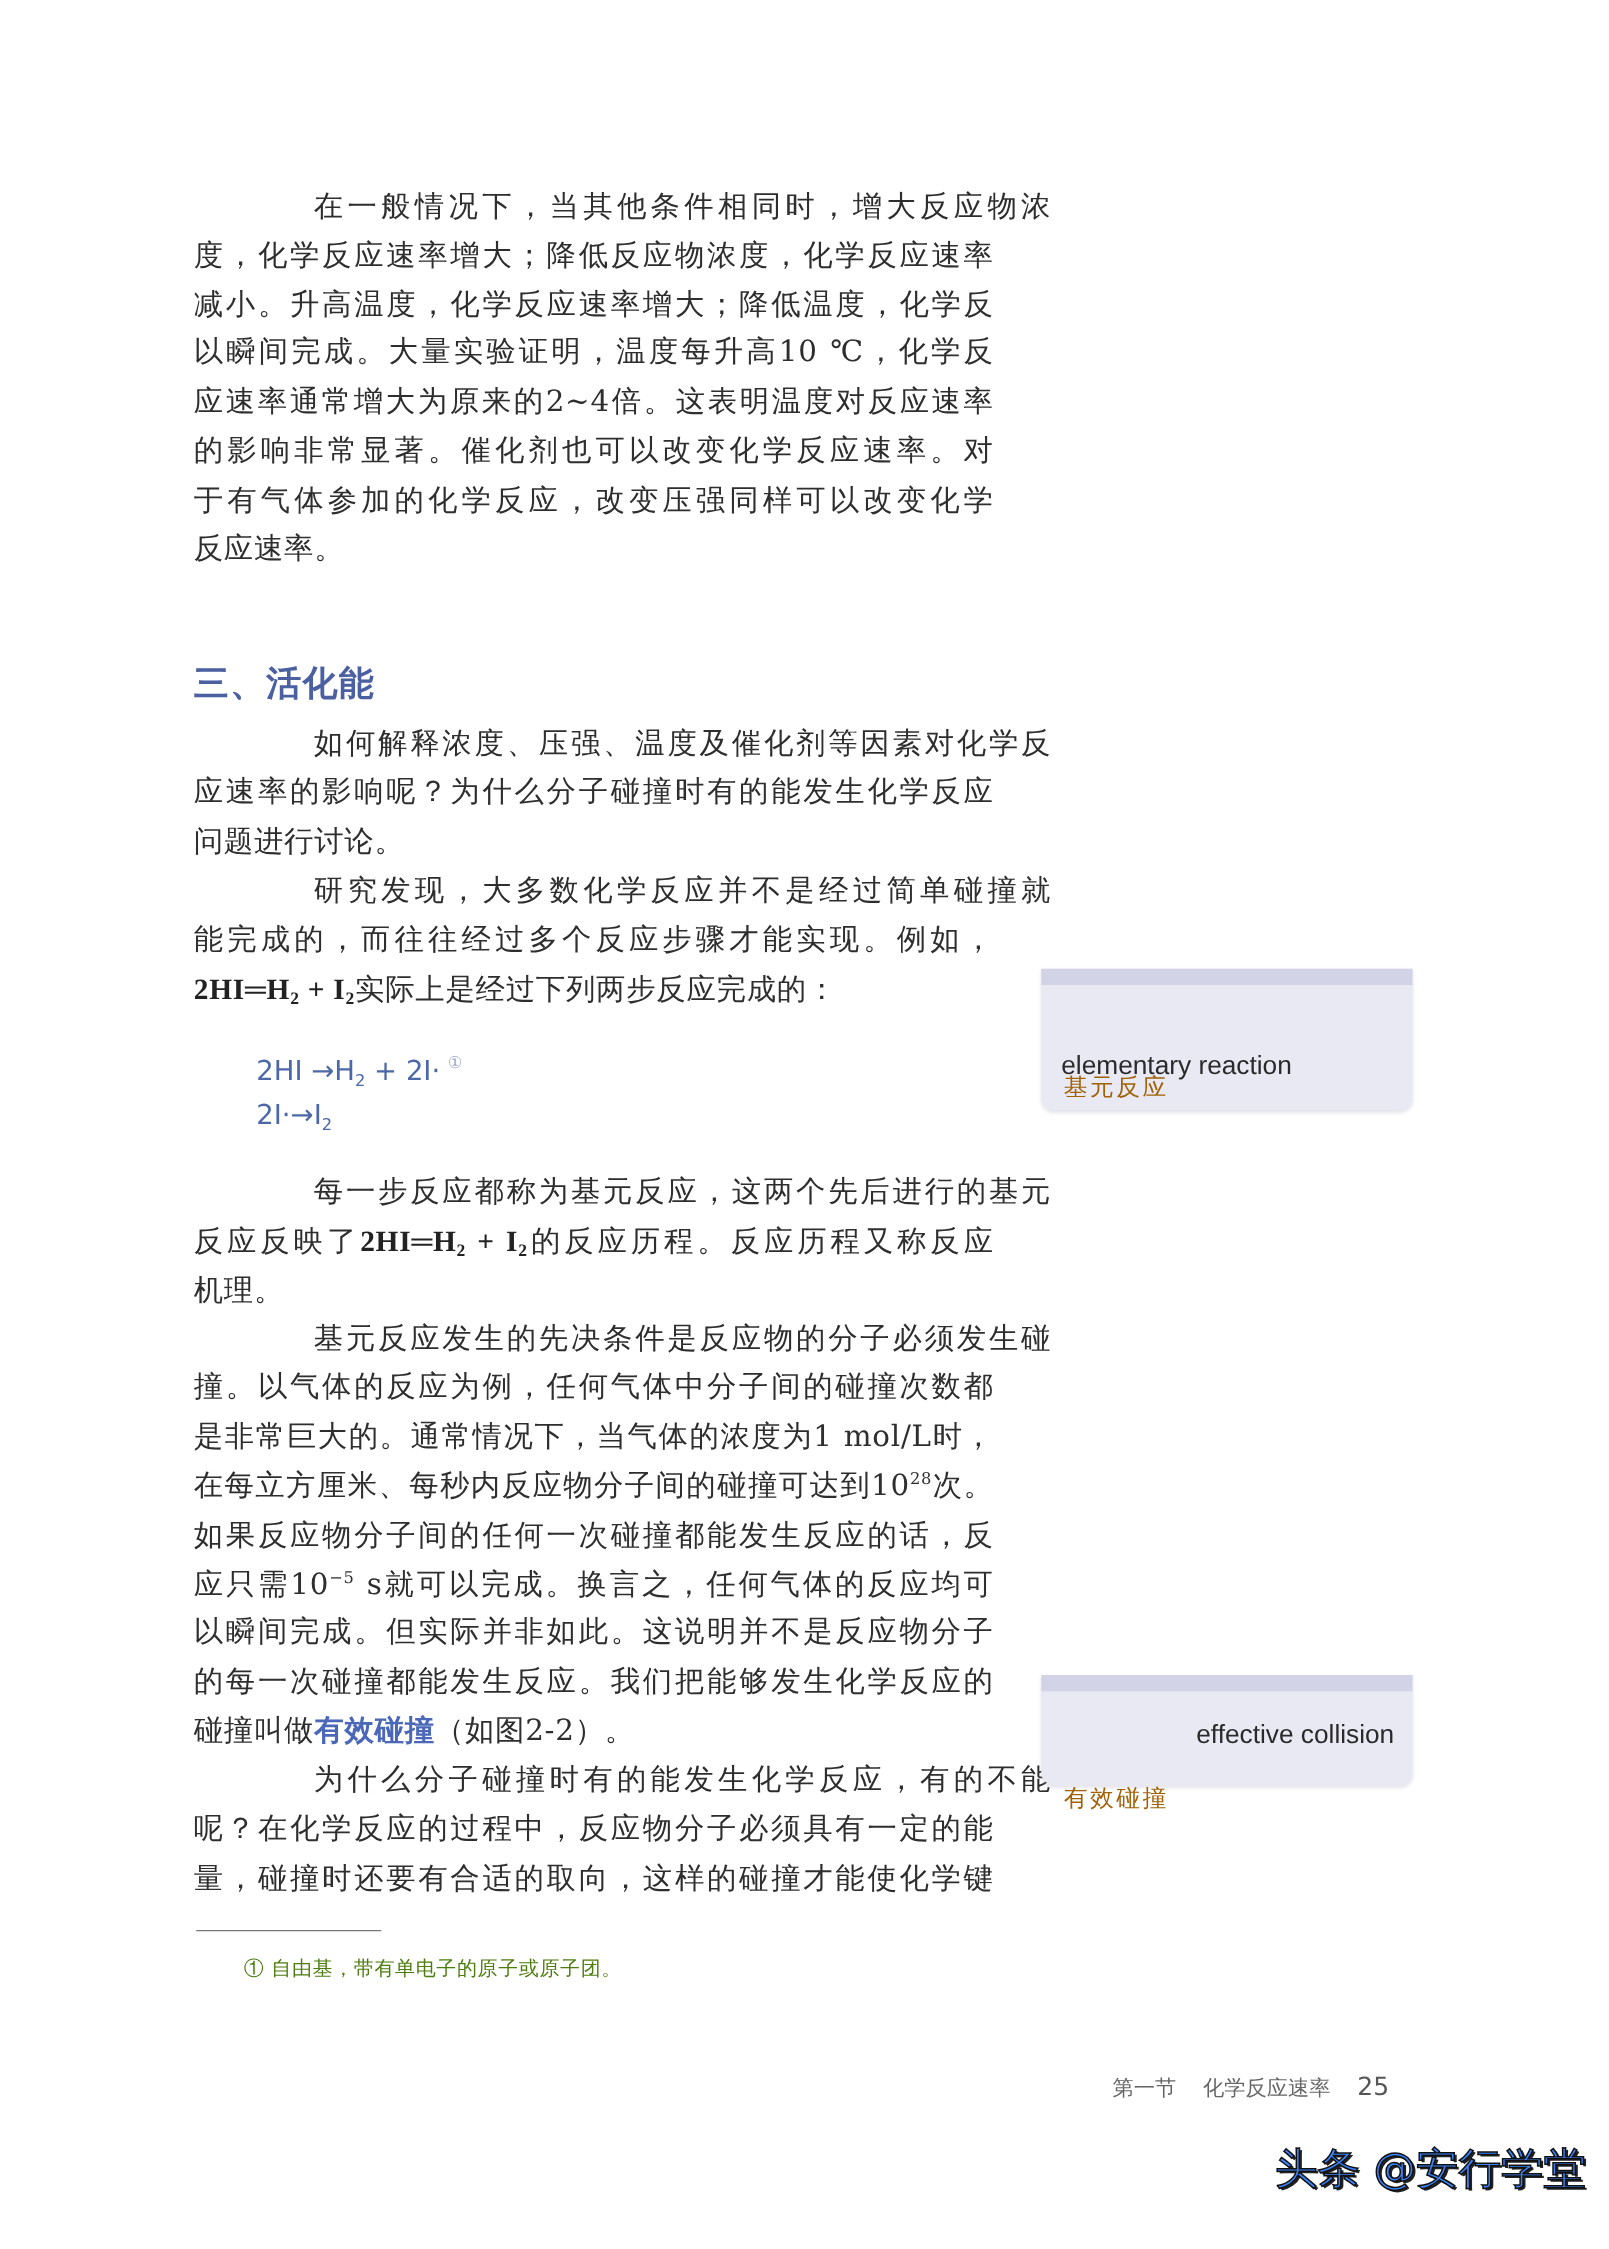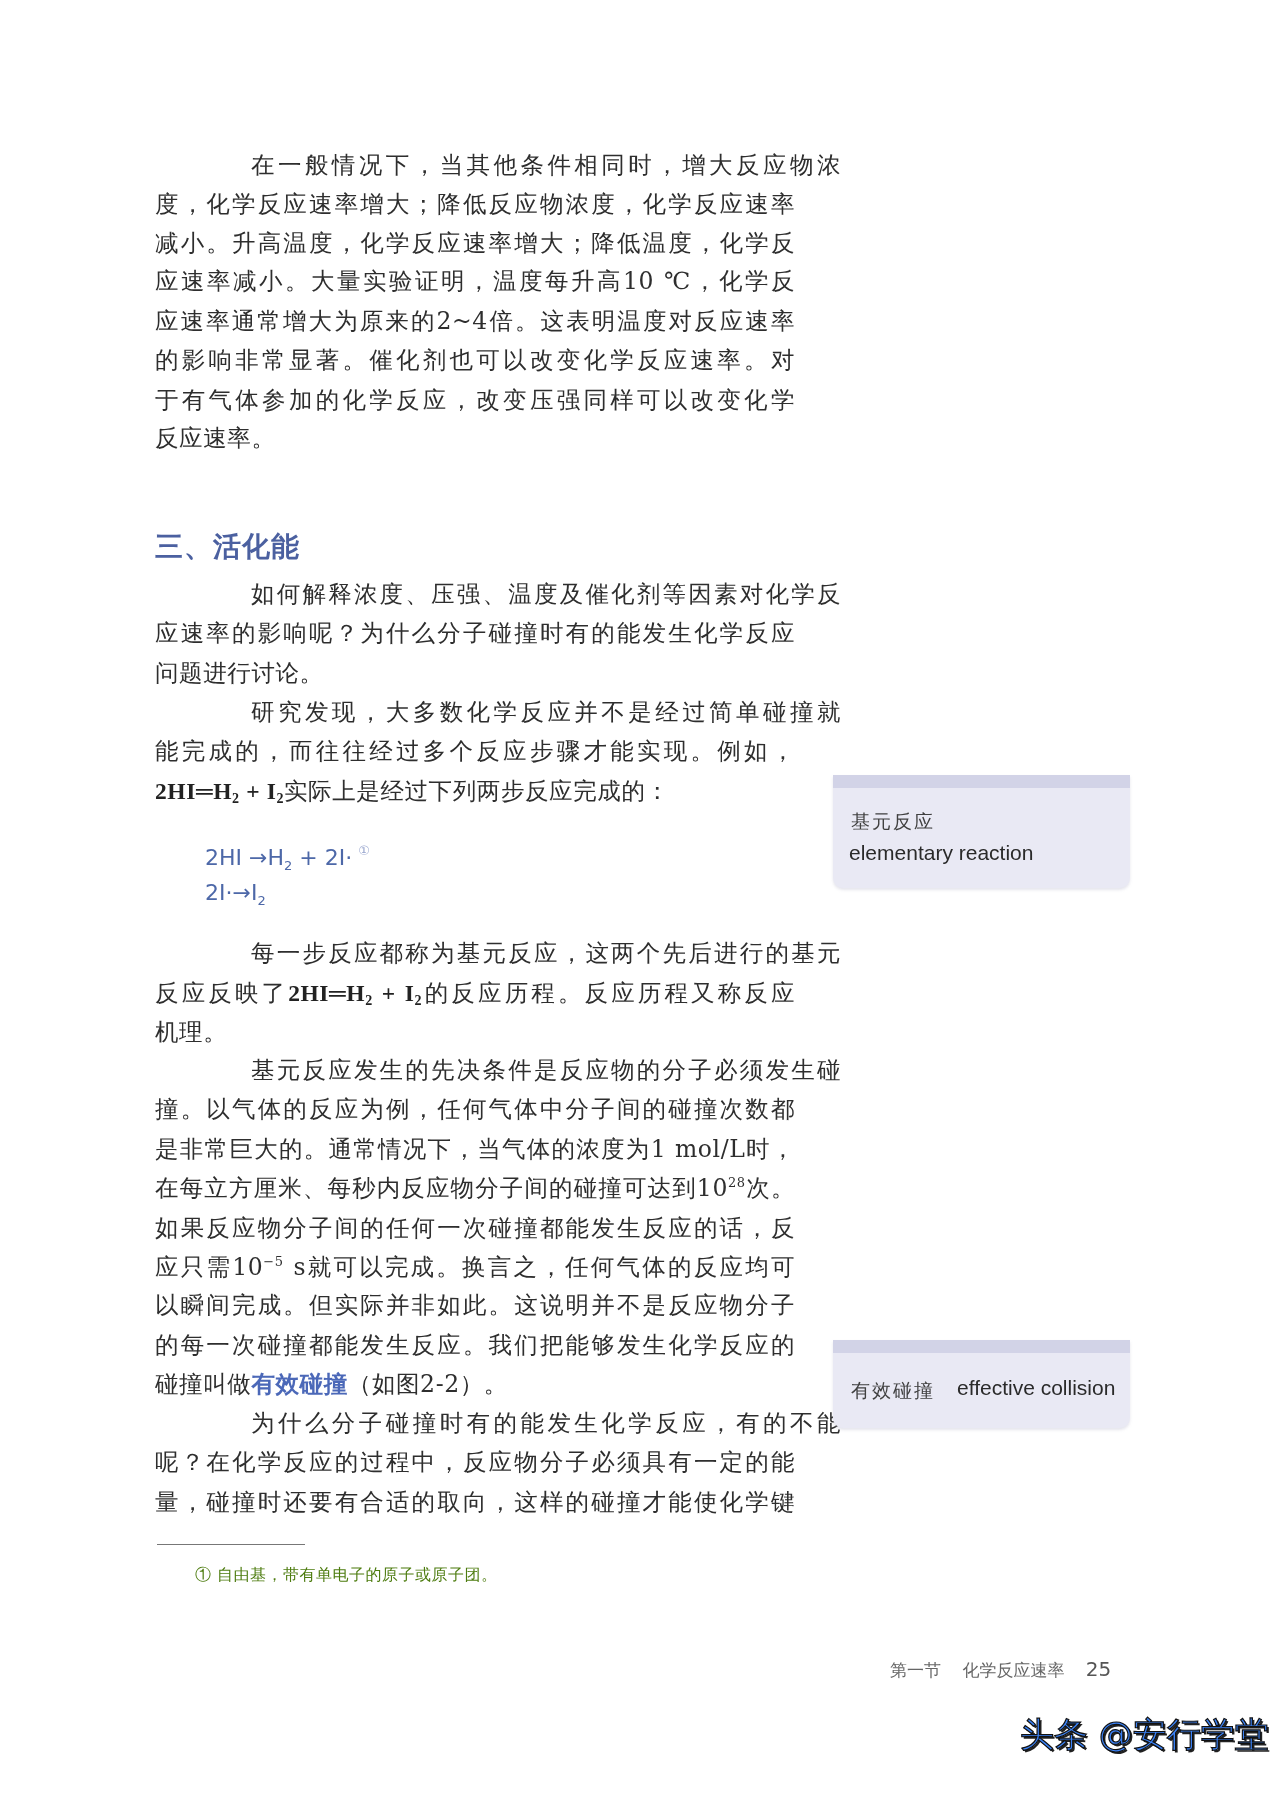--- a/index.html
+++ b/index.html
@@ -26,40 +26,40 @@
   .eq .fn { font-size: 13px; color: #9aa7cf; vertical-align: 10px; margin-left: 6px; }
   .term { color: #4b68b8; font-family: "DejaVu Sans", sans-serif; font-weight: bold; }
   .chem { font-family: "Liberation Serif", serif; font-weight: bold; color: #222; }
   .chem sub { font-size: 14px; vertical-align: -4px; }
   sup { font-size: 13px; vertical-align: 9px; line-height: 0; }
   .sidebox {
     position: absolute; left: 833px; width: 297px; background: #e9e9f4; border-radius: 0 0 10px 10px;
     box-shadow: 0 2px 3px rgba(180,180,200,0.35);
   }
   .sidebox .band { height: 13px; background: #d2d3e7; }
-  .sidebox .cn { font-size: 19px; color: #404040; letter-spacing: 2px; }
+  .sidebox .cn { font-size: 19px; color: #a16207; letter-spacing: 2px; margin-top: 48px; }
   .sidebox .en { font-family: Liberation Sans, sans-serif; font-size: 21px; color: #2a2a2a; }
   .footnote-rule { position: absolute; left: 157px; top: 1544px; width: 148px; height: 1px; background: #777; }
   .footnote { position: absolute; left: 195px; top: 1565px; font-size: 16px; color: #4d7c0f; letter-spacing: 0.5px; }
   .footer { position: absolute; left: 890px; top: 1657px; font-size: 17px; color: #666; white-space: nowrap; }
   .footer .pg { font-family: "DejaVu Sans", sans-serif; font-size: 20px; color: #555; margin-left: 16px; }
   .footer .sec { margin-right: 16px; }
   .watermark {
     position: absolute; left: 1020px; top: 1712px; font-family: "DejaVu Sans", sans-serif; font-size: 34px;
     color: #3b82f6; -webkit-text-stroke: 1.2px #111; text-shadow: 2px 2px 0 #222; white-space: nowrap;
   }
 </style>
 </head>
 <body>
 
 <div>
   <div class="line indent" style="top:146px">在一般情况下，当其他条件相同时，增大反应物浓</div>
   <div class="line" style="top:185px">度，化学反应速率增大；降低反应物浓度，化学反应速率</div>
   <div class="line" style="top:224px">减小。升高温度，化学反应速率增大；降低温度，化学反</div>
-  <div class="line" style="top:262px">应速率减小。大量实验证明，温度每升高10 ℃，化学反</div>
+  <div class="line" style="top:262px">以瞬间完成。大量实验证明，温度每升高10 ℃，化学反</div>
   <div class="line" style="top:302px">应速率通常增大为原来的2~4倍。这表明温度对反应速率</div>
   <div class="line" style="top:341px">的影响非常显著。催化剂也可以改变化学反应速率。对</div>
   <div class="line" style="top:381px">于有气体参加的化学反应，改变压强同样可以改变化学</div>
   <div class="line last" style="top:419px">反应速率。</div>
 </div>
 
 <div class="heading">三、活化能</div>
 
 <div>
   <div class="line indent" style="top:575px">如何解释浓度、压强、温度及催化剂等因素对化学反</div>

